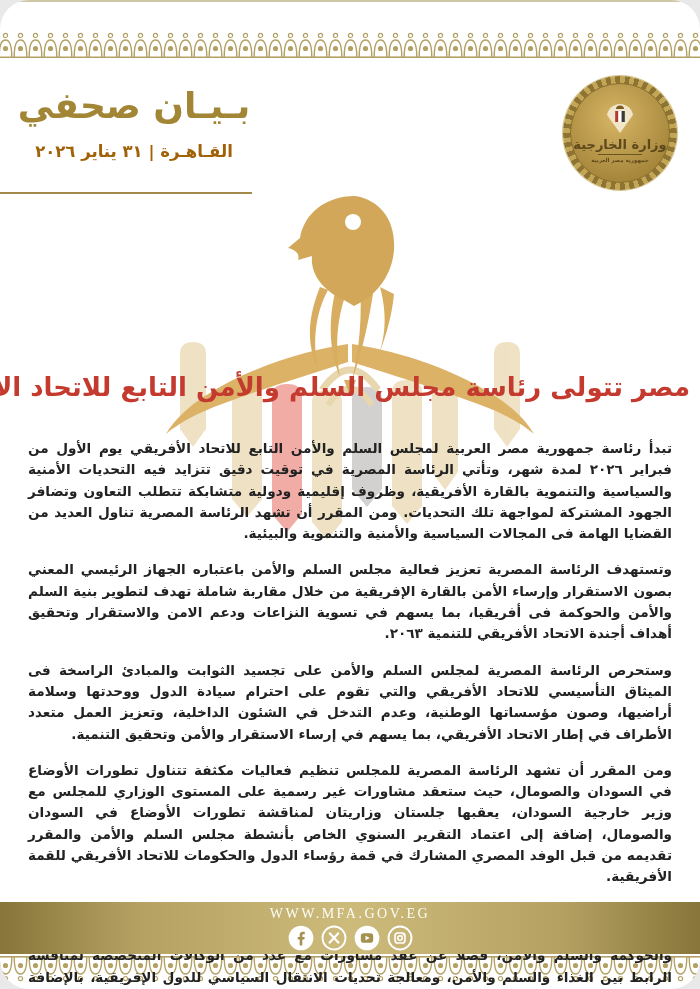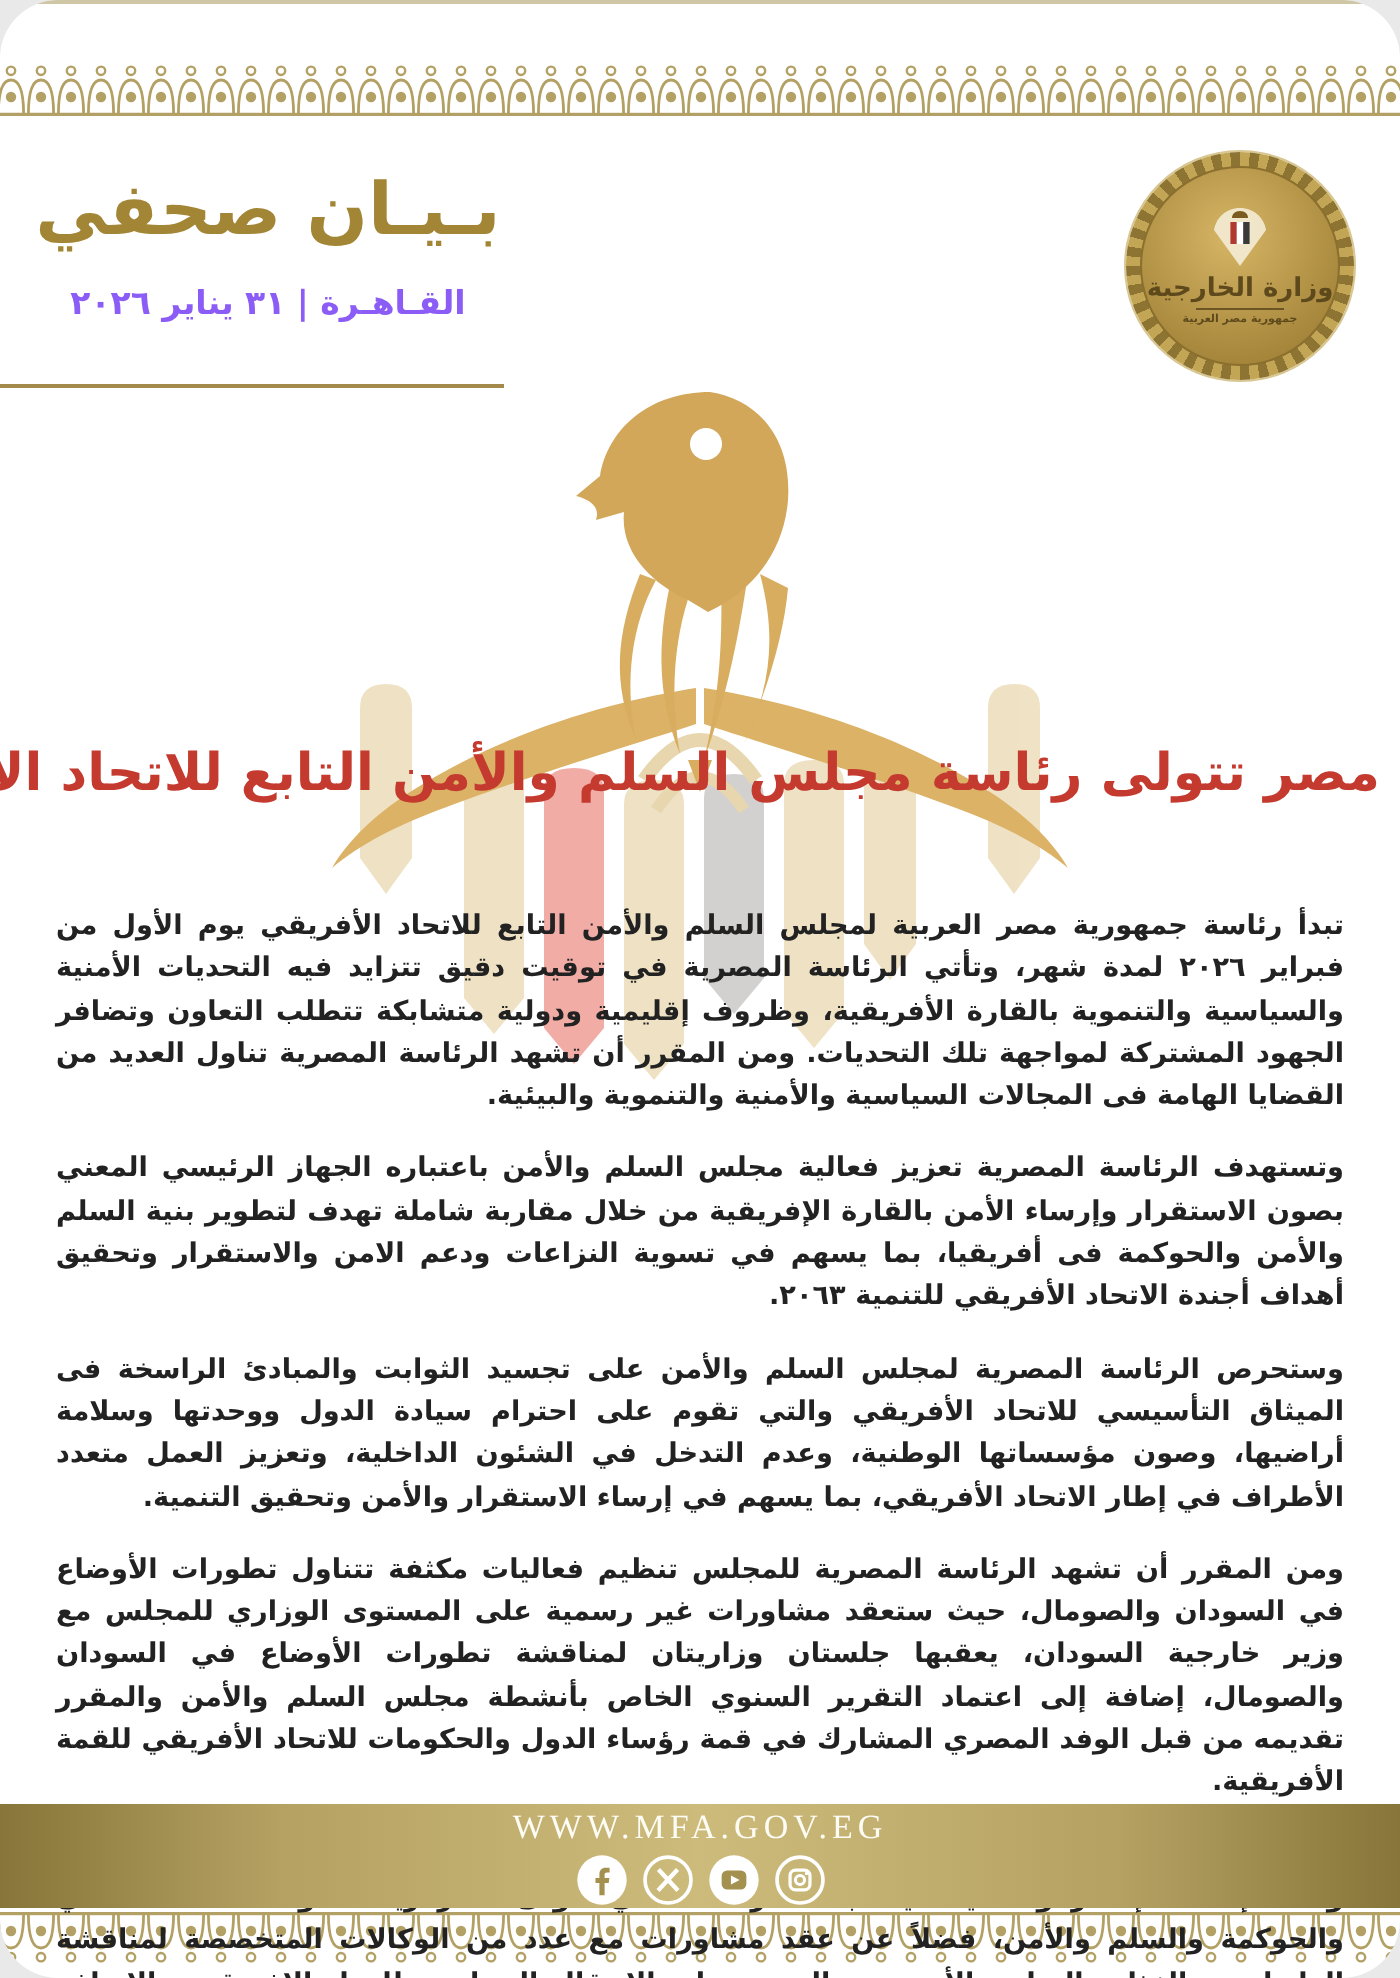--- a/index.html
+++ b/index.html
@@ -13,21 +13,21 @@
 
   
   .frieze{position:absolute;left:0;right:0;height:26px;display:flex;justify-content:center;overflow:hidden;}
   .frieze-top{top:32px;}
   .frieze-bottom{top:956px;transform:scaleY(-1);}
   .frieze svg{flex:0 0 auto;}
 
   
   .press-block{position:absolute;top:86px;left:16px;width:236px;text-align:center;color:#a28636;}
   .press-title{font-size:36px;font-weight:bold;letter-spacing:1px;line-height:1.1;}
-  .press-date{margin-top:16px;font-size:16.5px;font-weight:bold;color:#8b5cf6;}
+  .press-date{margin-top:16px;font-size:16.5px;font-weight:bold;color:#a16207;}
   .date-rule{position:absolute;top:192px;left:0;width:252px;height:2px;background:#a3894a;}
 
   .seal{position:absolute;top:76px;left:563px;width:114px;height:114px;border-radius:50%;
     background:repeating-conic-gradient(#c3a655 0deg 5deg,#8e7433 5deg 10deg);
     box-shadow:0 0 0 1px #d8c792;}
   .seal-inner{position:absolute;inset:7px;border-radius:50%;
     background:radial-gradient(circle at 45% 35%,#d6b566,#aa8a3e 68%,#97782f);
     border:1px solid #8a6f2e;display:flex;flex-direction:column;align-items:center;justify-content:center;}
   .seal-text1{font-size:13px;font-weight:bold;color:#5e491c;margin-top:2px;}
   .seal-line{width:44px;height:1px;background:#6b5523;margin:2px 0;}
@@ -36,27 +36,27 @@
   
   .watermark{position:absolute;top:192px;left:160px;width:380px;height:355px;z-index:0;}
 
   
   .headline{position:absolute;top:372px;left:10px;right:10px;z-index:2;margin:0;
     text-align:center;font-size:26px;font-weight:bold;color:#c43a2f;white-space:nowrap;}
 
   
   .body-text{position:absolute;top:438px;right:28px;left:28px;z-index:2;
     font-size:13.6px;font-weight:bold;color:#222;line-height:21.3px;}
-  .body-text p{margin:15px 0 15px 0;text-align:justify;}
+  .body-text p{margin:0 0 15px 0;text-align:justify;}
 
   
   .footer-bar{position:absolute;top:902px;left:0;right:0;height:52px;z-index:2;
     background:linear-gradient(90deg,#877539 0%,#b5a263 20%,#cdbb7c 50%,#b5a263 80%,#877539 100%);
     display:flex;flex-direction:column;align-items:center;justify-content:center;}
-  .site{font-family:"Liberation Serif",serif;font-size:17px;letter-spacing:2.5px;color:#fdfcf5;}
+  .site{font-family:"Liberation Serif",serif;font-size:14px;letter-spacing:2.5px;color:#fdfcf5;}
   .icons{display:flex;gap:7px;margin-top:3px;}
   .icons span{display:block;width:26px;height:26px;}
 </style>
 </head>
 <body>
 
 <div class="page">
 
   <div class="top-line"></div>
 

